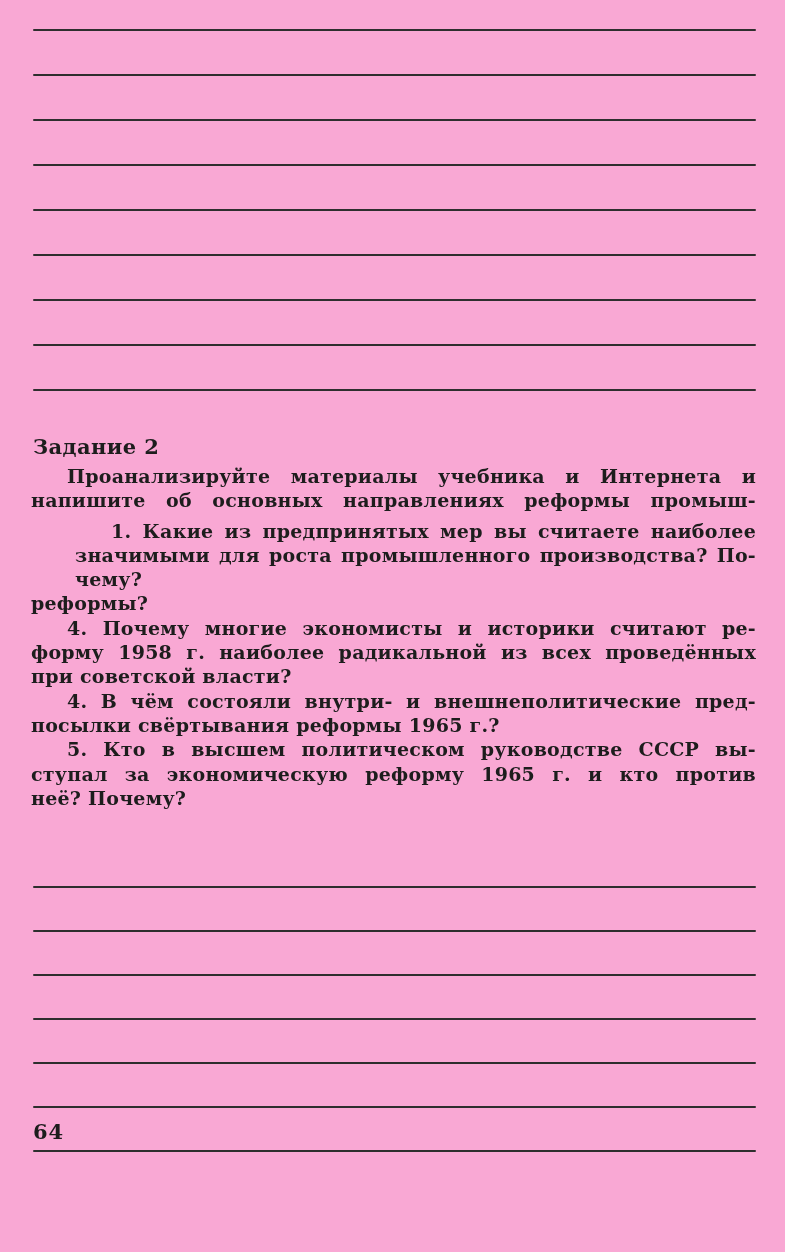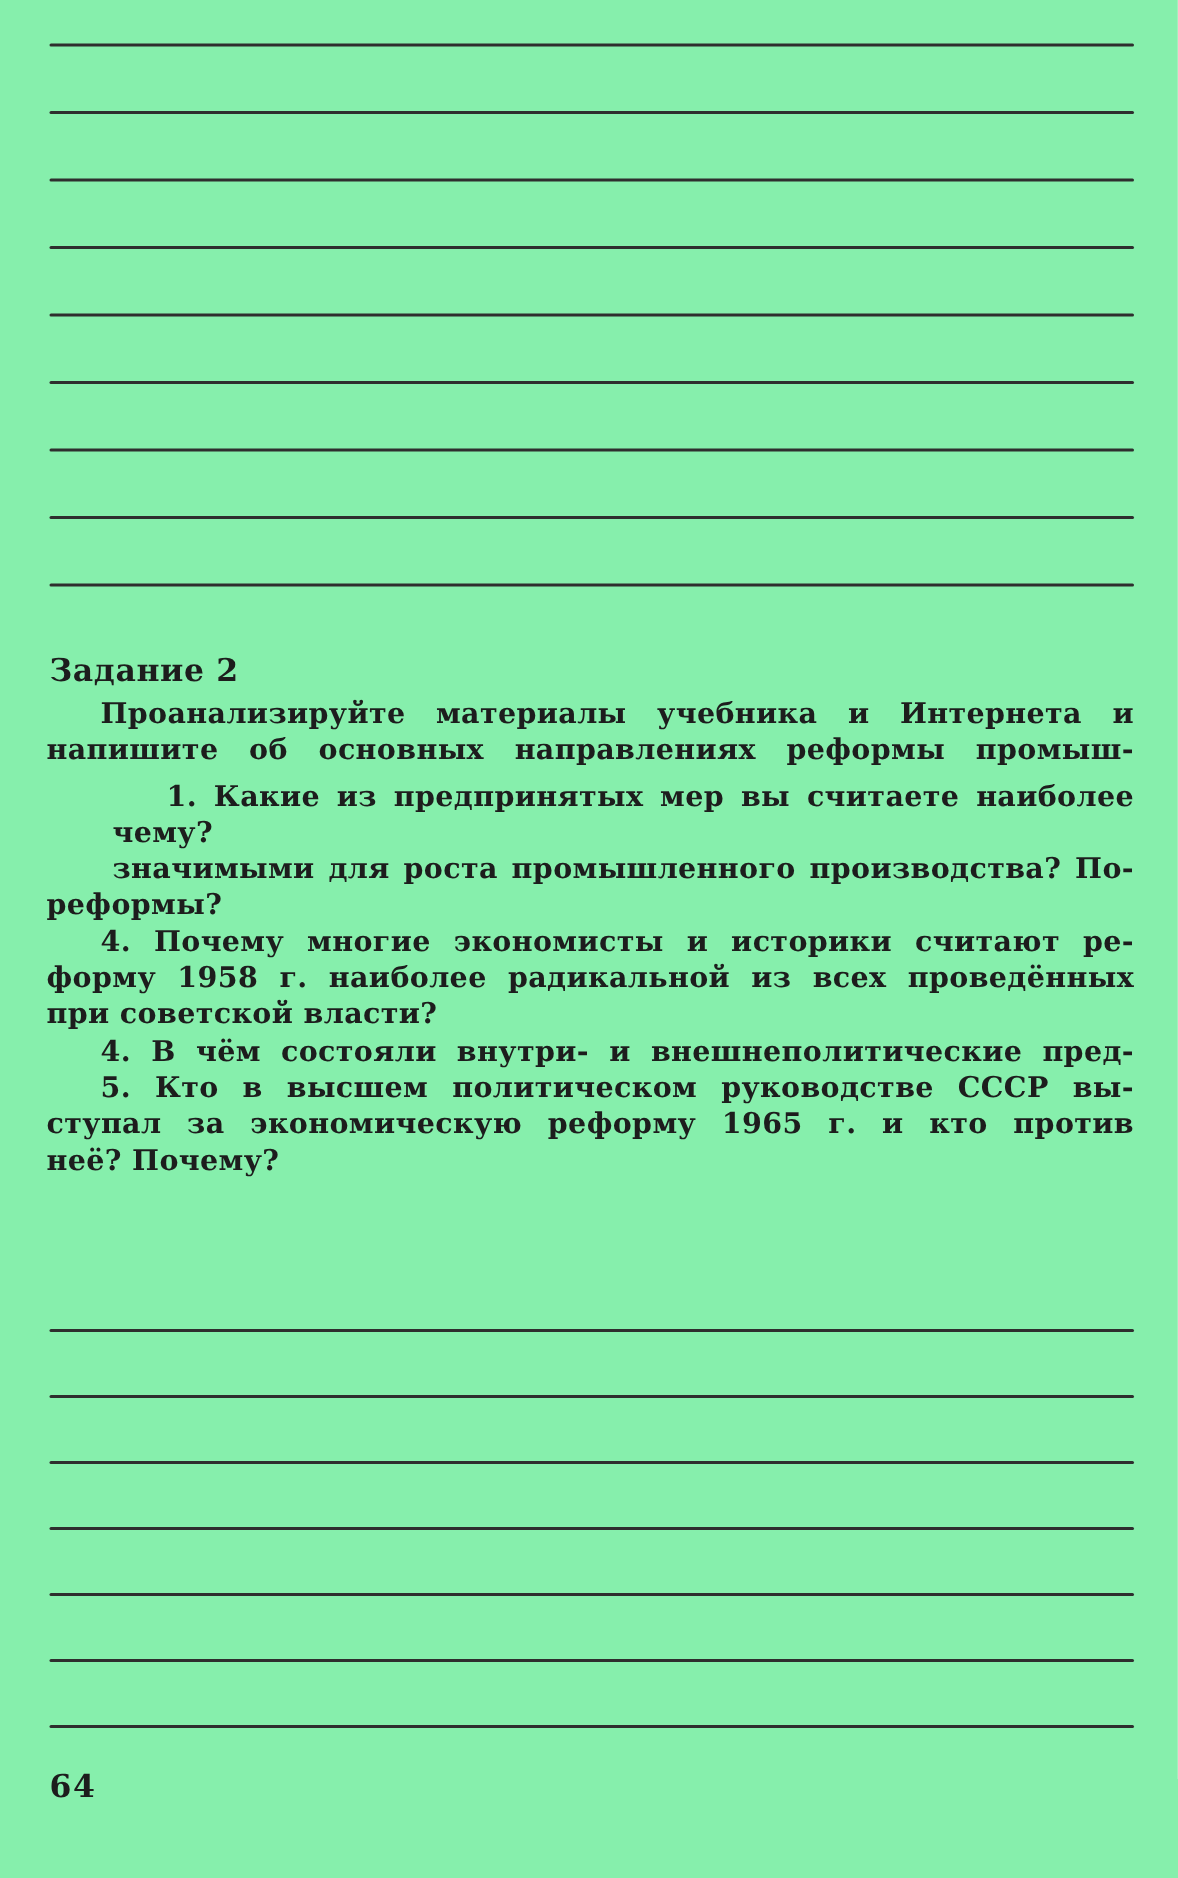--- a/index.html
+++ b/index.html
@@ -68,30 +68,30 @@
     text-align: justify;
     text-align-last: justify;
   }
   .text-line.first {
     text-indent: 36px;
   }
   
   .page-number {
     position: absolute;
     left: 33px;
-    top: 1178px;
+    top: 1119px;
     font-size: 21px;
     font-weight: 700;
     letter-spacing: 1px;
   }
 </style>
 </head>
 <body>
 
-<div class="page" style="background: #86efac; color: rgb(29, 29, 29);">
+<div class="page" style="background: #f9a8d4; color: rgb(29, 29, 29);">
 
   <div class="rules top" id="top-lines">
       <div class="rule-line" style="background: rgb(46, 46, 46);"></div>
       <div class="rule-line" style="background: rgb(46, 46, 46);"></div>
       <div class="rule-line" style="background: rgb(46, 46, 46);"></div>
       <div class="rule-line" style="background: rgb(46, 46, 46);"></div>
       <div class="rule-line" style="background: rgb(46, 46, 46);"></div>
       <div class="rule-line" style="background: rgb(46, 46, 46);"></div>
       <div class="rule-line" style="background: rgb(46, 46, 46);"></div>
       <div class="rule-line" style="background: rgb(46, 46, 46);"></div>
@@ -100,33 +100,34 @@
 
   <div class="task-block">
     <h2 class="task-heading">Задание 2</h2>
     <div id="paragraphs">
         <div class="para">
           <div class="text-line first fill">Проанализируйте материалы учебника и Интернета и</div>
           <div class="text-line fill">напишите об основных направлениях реформы промыш-</div>
         </div>
         <div class="para gap">
           <div class="text-line first fill">1. Какие из предпринятых мер вы считаете наиболее</div>
+          <div class="text-line fill">значимыми для роста промышленного производства? По-</div>
           <div class="text-line">чему?</div>
-          <div class="text-line fill">значимыми для роста промышленного производства? По-</div>
         </div>
         <div class="para">
           <div class="text-line">реформы?</div>
         </div>
         <div class="para">
           <div class="text-line first fill">4. Почему многие экономисты и историки считают ре-</div>
           <div class="text-line fill">форму 1958 г. наиболее радикальной из всех проведённых</div>
           <div class="text-line">при советской власти?</div>
         </div>
         <div class="para">
           <div class="text-line first fill">4. В чём состояли внутри- и внешнеполитические пред-</div>
+          <div class="text-line">посылки свёртывания реформы 1965 г.?</div>
         </div>
         <div class="para">
           <div class="text-line first fill">5. Кто в высшем политическом руководстве СССР вы-</div>
           <div class="text-line fill">ступал за экономическую реформу 1965 г. и кто против</div>
           <div class="text-line">неё? Почему?</div>
         </div>
       </div>
   </div>
 
   <div class="rules bottom" id="bottom-lines">

